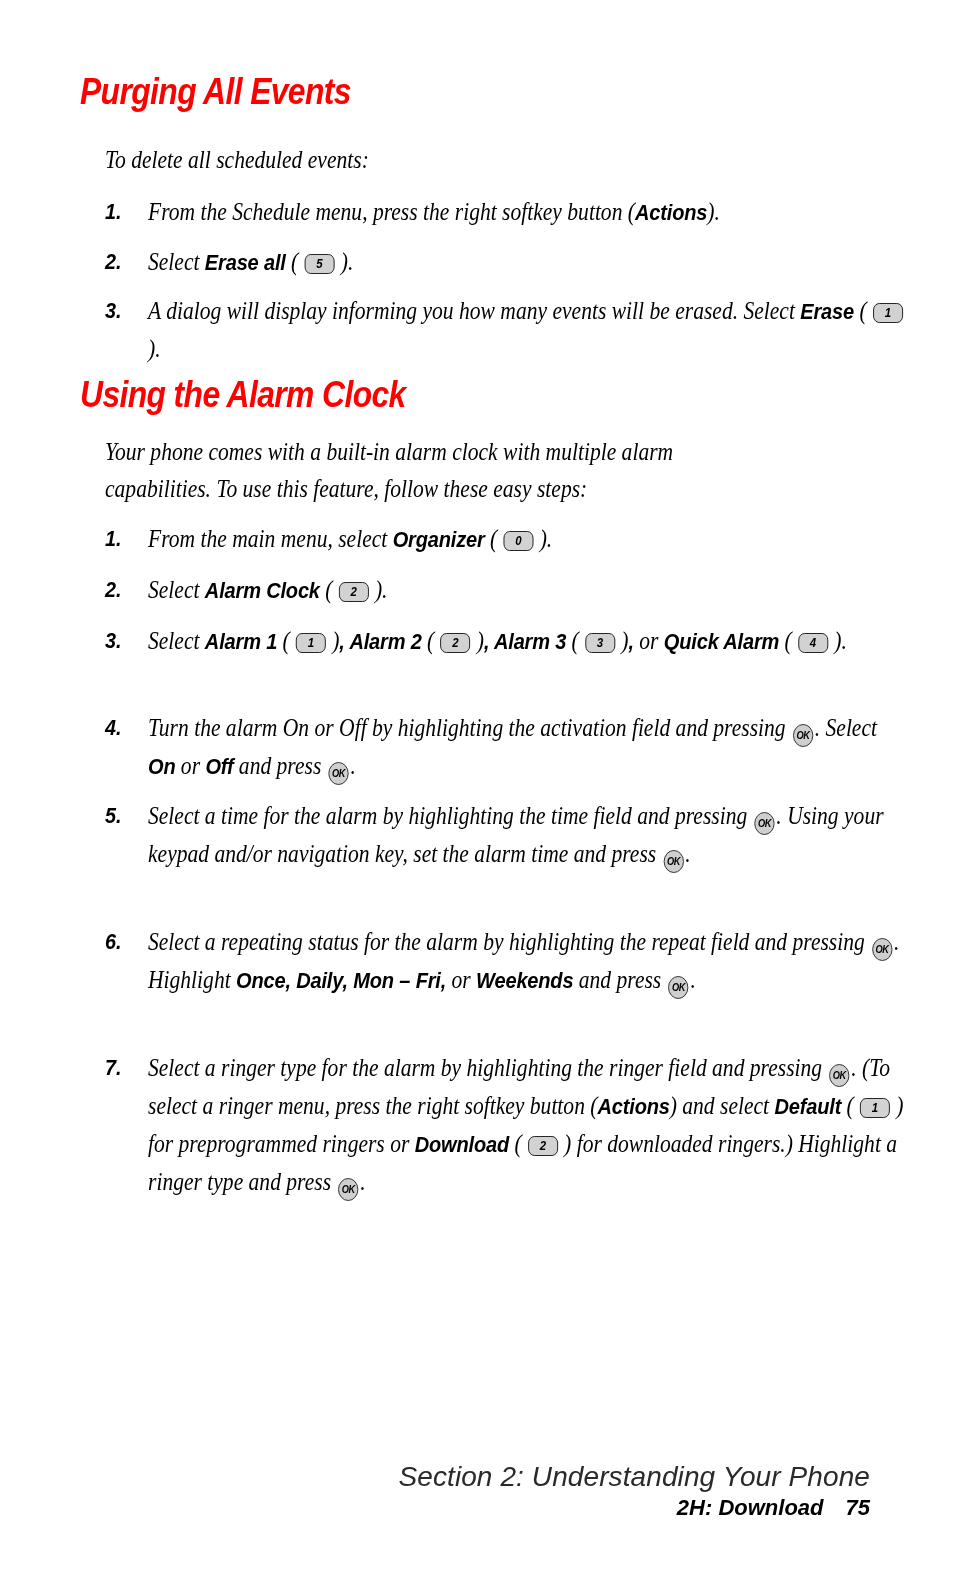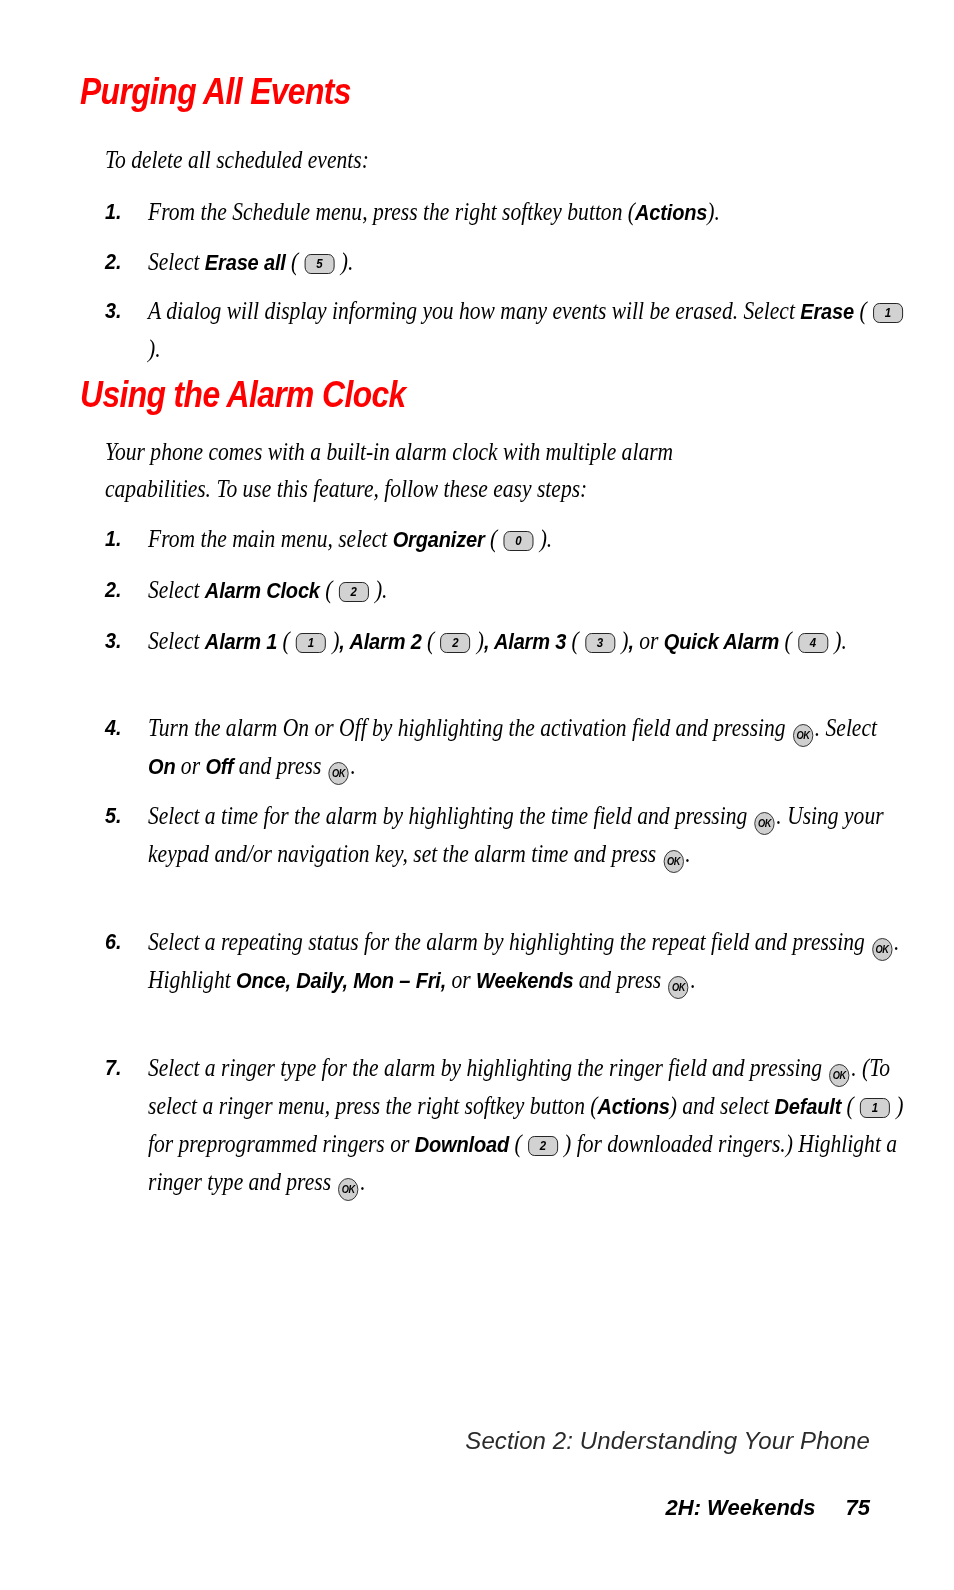--- a/index.html
+++ b/index.html
@@ -126,33 +126,33 @@
 
   
   .footer-line {
     position: absolute;
     right: 84px;
     font-family: "Liberation Sans", sans-serif;
     text-align: right;
     white-space: nowrap;
   }
   #footer-section {
-    top: 1427px;
-    font-size: 24px;
+    top: 1461px;
+    font-size: 28px;
     font-weight: normal;
     color: #2a2a2a;
     letter-spacing: 0.1px;
   }
   #footer-chapter {
     top: 1495px;
     font-size: 22px;
     font-weight: bold;
     color: #000;
   }
-  #footer-chapter .pg { margin-left: 30px; }
+  #footer-chapter .pg { margin-left: 22px; }
 </style>
 </head>
 <body>
 
 <div class="page">
 
   <h1 class="section-heading" id="heading-purging">Purging All Events</h1>
 
   <div class="para intro-1">To delete all scheduled events:</div>
 
@@ -202,16 +202,16 @@
       </div>
       <div class="li" style="top: 1049px;">
         <span class="num">7.</span>
         <span class="txt">Select a ringer type for the alarm by highlighting the ringer field and pressing <span class="okkey">OK</span>. (To select a ringer menu, press the right softkey button (<b>Actions</b>) and select <b>Default</b> ( <span class="keycap">1</span> ) for preprogrammed ringers or <b>Download</b> ( <span class="keycap">2</span> ) for downloaded ringers.) Highlight a ringer type and press <span class="okkey">OK</span>.</span>
       </div>
     </div>
 
   <div class="footer-line" id="footer-section">Section 2: Understanding Your Phone</div>
 
   <div class="footer-line" id="footer-chapter">
-    <span>2H: Weekends</span><span class="pg">75</span>
+    <span>2H: Download</span><span class="pg">75</span>
   </div>
 
 </div>
 
 </body></html>

